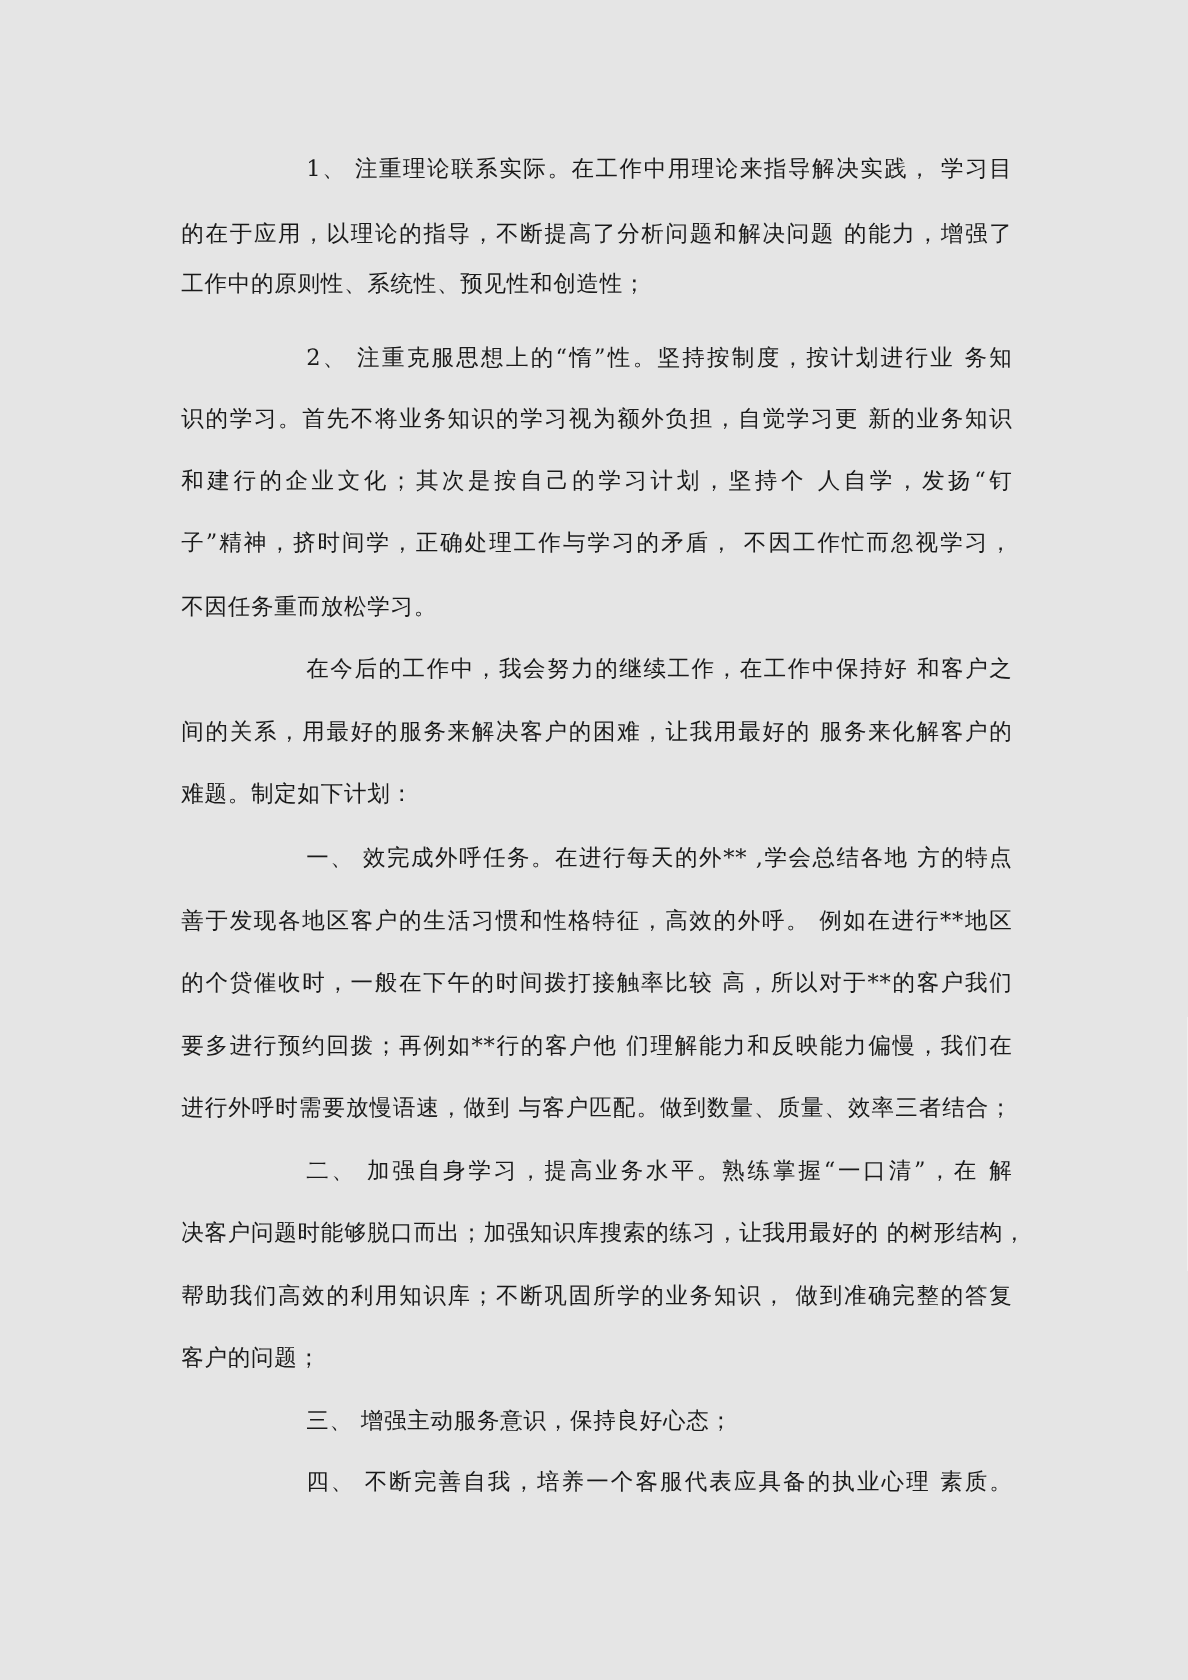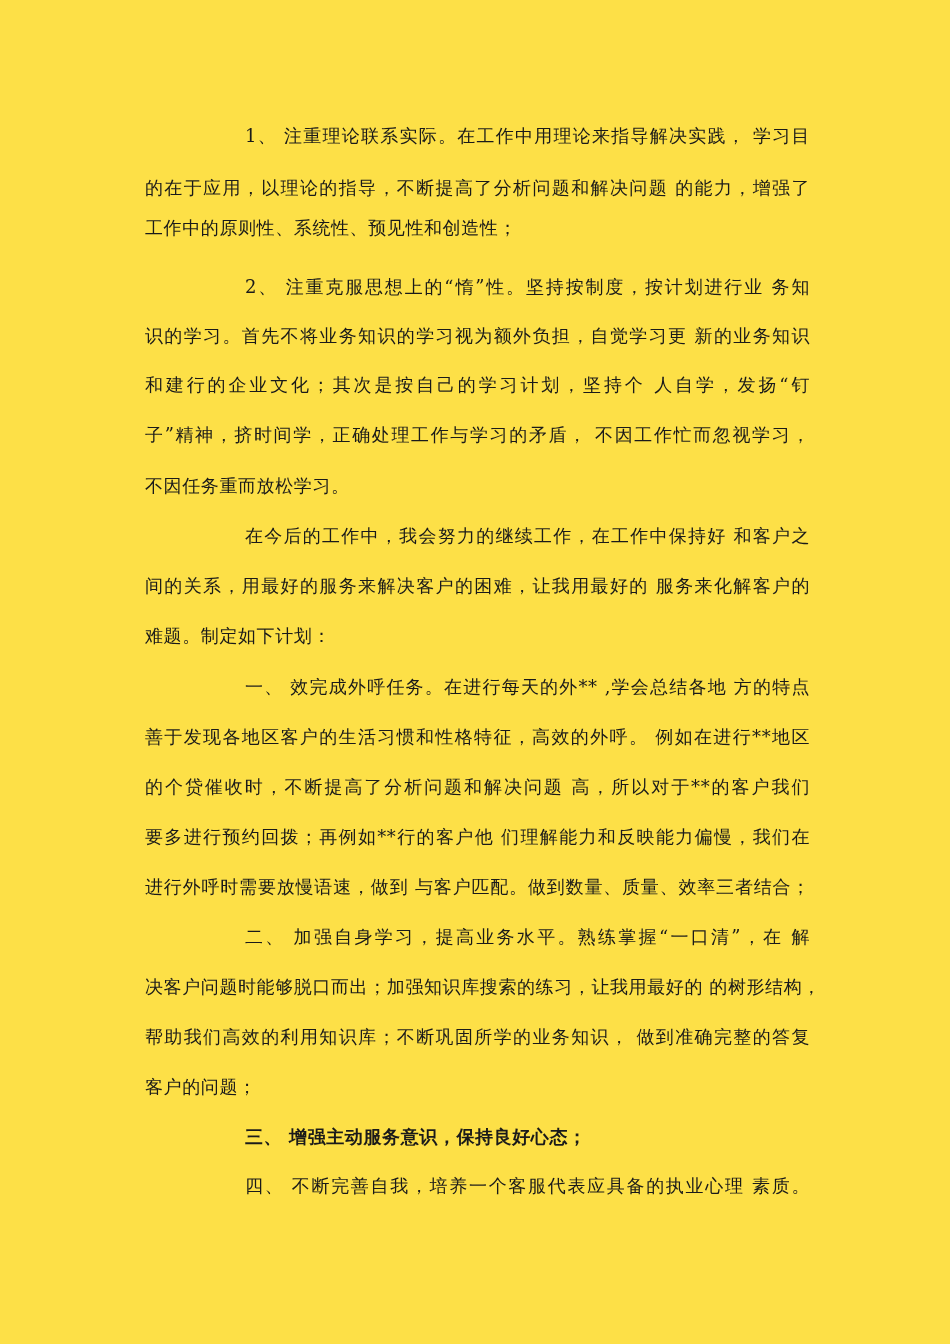--- a/index.html
+++ b/index.html
@@ -13,21 +13,21 @@
     position: relative;
     overflow: hidden;
     font-family: "DejaVu Serif", "Liberation Serif", serif;
     color: #1a1a1a;
   }
   .page {
     position: absolute;
     left: 0; top: 0;
     width: 950px;
     height: 1344px;
-    background: #fde047;
+    background: #e5e5e5;
   }
   .line {
     position: absolute;
     left: 145px;
     width: 665px;
     height: 26px;
     font-size: 18px;
     line-height: 26px;
     white-space: nowrap;
     letter-spacing: 0.6px;
@@ -56,26 +56,26 @@
   <div class="line" style="top:323px;">识的学习。首先不将业务知识的学习视为额外负担，自觉学习更 新的业务知识</div>
   <div class="line" style="top:422px;">子”精神，挤时间学，正确处理工作与学习的矛盾，  不因工作忙而忽视学习，</div>
   <div class="line last" style="top:473px;">不因任务重而放松学习。</div>
 
   <div class="line first" style="top:523px;">在今后的工作中，我会努力的继续工作，在工作中保持好 和客户之</div>
   <div class="line" style="top:573px;">间的关系，用最好的服务来解决客户的困难，让我用最好的 服务来化解客户的</div>
   <div class="line first" style="top:674px;">一、 效完成外呼任务。在进行每天的外** ,学会总结各地 方的特点</div>
 
   <div class="line last" style="top:623px;">难题。制定如下计划：</div>
   <div class="line" style="top:724px;">善于发现各地区客户的生活习惯和性格特征，高效的外呼。 例如在进行**地区</div>
-  <div class="line" style="top:774px;">的个贷催收时，不断提高了分析问题和解决问题 高，所以对于**的客户我们</div>
+  <div class="line" style="top:774px;">的个贷催收时，一般在下午的时间拨打接触率比较 高，所以对于**的客户我们</div>
   <div class="line" style="top:824px;">要多进行预约回拨；再例如**行的客户他 们理解能力和反映能力偏慢，我们在</div>
   <div class="line" style="top:874px;">进行外呼时需要放慢语速，做到 与客户匹配。做到数量、质量、效率三者结合；</div>
 
   <div class="line first" style="top:924px;">二、 加强自身学习，提高业务水平。熟练掌握“一口清”，在 解</div>
   <div class="line" style="top:974px;">决客户问题时能够脱口而出；加强知识库搜索的练习，让我用最好的 的树形结构，</div>
   <div class="line" style="top:1024px;">帮助我们高效的利用知识库；不断巩固所学的业务知识，  做到准确完整的答复</div>
   <div class="line last" style="top:1074px;">客户的问题；</div>
 
-  <div class="line first last" style="top:1124px;font-weight:bold;">三、 增强主动服务意识，保持良好心态；</div>
+  <div class="line first last" style="top:1124px;">三、 增强主动服务意识，保持良好心态；</div>
 
   <div class="line first" style="top:1173px;">四、 不断完善自我，培养一个客服代表应具备的执业心理 素质。</div>
 
 </div>
 
 </body></html>

